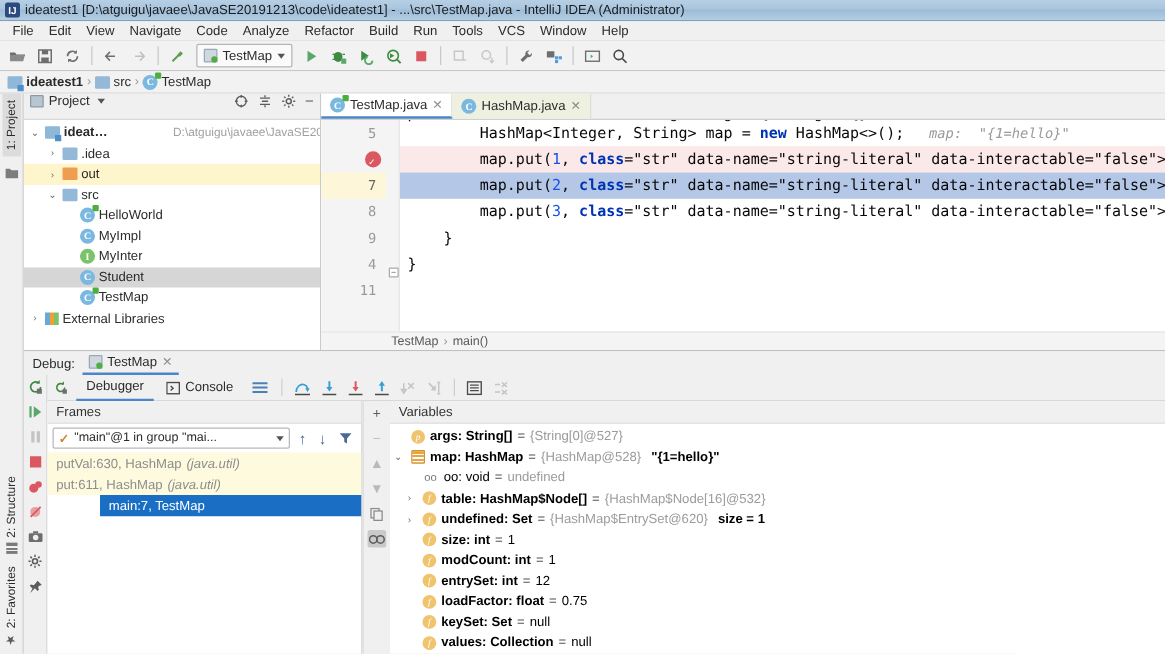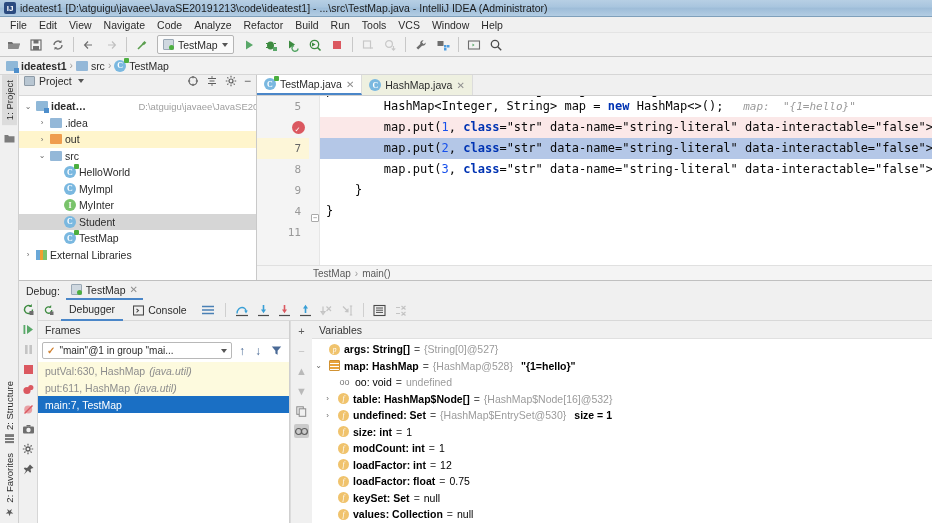--- a/index.html
+++ b/index.html
@@ -196,21 +196,21 @@
     display:flex;align-items:center;padding-left:7px;font-size:10.5px;color:#333;
   }
   .thread-row{ display:flex;align-items:center;gap:4px;padding:3px 4px; }
   .thread-sel{
     flex:1; display:flex;align-items:center;gap:4px;height:17px;
     border:1px solid #b8b8b8;border-radius:2px;background:#fff;padding:0 4px;font-size:10px;
     overflow:hidden; white-space:nowrap;
   }
   .frame-row{ height:17px;display:flex;align-items:center;padding-left:7px;font-size:10.5px;white-space:nowrap;}
   .frame-row.lib{ background:#fdfade; color:#8d8d8d;}
-  .frame-row.sel{ background:#1a6fc4; color:#fff;}
+  .frame-row.sel{ background:#1a6fc4; color:#fff;margin-left:42px;}
   .frame-row .pkg{ font-style:italic; margin-left:4px; }
   .frames-side{
     width:22px;flex:none;background:#f0f0f0;border-left:1px solid #dcdcdc;
     display:flex;flex-direction:column;align-items:center;padding-top:3px;gap:6px;
   }
   .fs-btn{width:15px;height:14px;display:flex;align-items:center;justify-content:center;font-size:11px;color:#5c5c5c;}
   .fs-btn.act{background:#cacaca;border-radius:2px;}
   .vars{ flex:1; background:#fff; display:flex;flex-direction:column; min-width:0;}
   .vars-list{ flex:1; overflow:hidden; padding-top:2px; font-size:10.5px;}
   .vrow{ height:16.5px; display:flex;align-items:center;gap:4px;white-space:nowrap;}
@@ -789,41 +789,41 @@
                       <span class="vbadge b-f">f</span>
                       <span class="vname" style="">table: HashMap$Node[]</span>
                       <span style="color:#555;">=</span>
                       <span class="vval">{HashMap$Node[16]@532}</span>
                     </div>
                     <div class="vrow">
                       <span class="vexp" style="margin-left:9px;">›</span>
                       <span class="vbadge b-f">f</span>
                       <span class="vname" style="">undefined: Set</span>
                       <span style="color:#555;">=</span>
-                      <span class="vval">{HashMap$EntrySet@530}</span>
+                      <span class="vval">{HashMap$EntrySet@620}</span>
                       <span class="vname" style="margin-left:4px;">size = 1</span>
                     </div>
                     <div class="vrow">
                       <span class="vexp" style="margin-left:9px;"></span>
                       <span class="vbadge b-f">f</span>
                       <span class="vname" style="">size: int</span>
                       <span style="color:#555;">=</span>
                       <span class="vnum">1</span>
                     </div>
                     <div class="vrow">
                       <span class="vexp" style="margin-left:9px;"></span>
                       <span class="vbadge b-f">f</span>
                       <span class="vname" style="">modCount: int</span>
                       <span style="color:#555;">=</span>
                       <span class="vnum">1</span>
                     </div>
                     <div class="vrow">
                       <span class="vexp" style="margin-left:9px;"></span>
                       <span class="vbadge b-f">f</span>
-                      <span class="vname" style="">loadFactor: int</span>
+                      <span class="vname" style="">entrySet: int</span>
                       <span style="color:#555;">=</span>
                       <span class="vnum">12</span>
                     </div>
                     <div class="vrow">
                       <span class="vexp" style="margin-left:9px;"></span>
                       <span class="vbadge b-f">f</span>
                       <span class="vname" style="">loadFactor: float</span>
                       <span style="color:#555;">=</span>
                       <span class="vnum">0.75</span>
                     </div>

